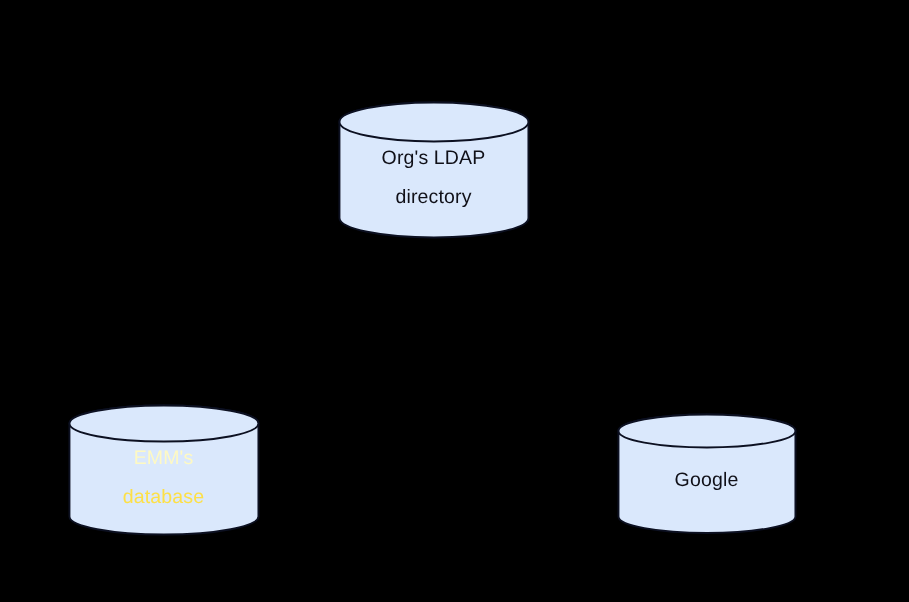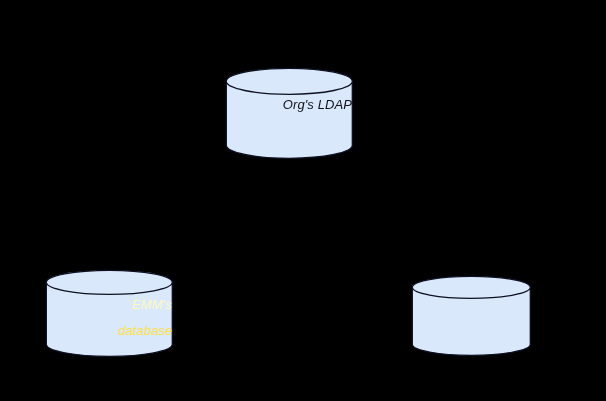--- a/index.html
+++ b/index.html
@@ -22,52 +22,53 @@
     display: block;
     position: absolute;
     left: 0;
     top: 0;
     overflow: visible;
   }
   .node-label {
     position: absolute;
     left: 0;
     right: 0;
-    text-align: right;
+    text-align: center;
     color: #101018;
     font-size: 13px;
     line-height: 26px;
     letter-spacing: 0.1px;
     white-space: nowrap;
     pointer-events: none;
-    font-style: italic;
   }
 </style>
 </head>
 <body>
 
 <div id="canvas" style="width: 606px; height: 401px; background: rgb(0, 0, 0);">
 
   <div class="node" id="node-ldap" style="left: 226px; top: 68px; width: 126px; height: 90px;">
     <svg xmlns="http://www.w3.org/2000/svg" width="128.6" height="92.6" style="left: -1.3px; top: -1.3px;">
       <path class="body" d="M 1.3 14.3 L 1.3 78.3 A 63 13 0 0 0 127.3 78.3 L 127.3 14.3 A 63 13 0 0 0 1.3 14.3 Z" fill="#dae8fc" stroke="#0c1021" stroke-width="1.3"></path>
       <ellipse class="top" cx="64.3" cy="14.3" rx="63" ry="13" fill="#dae8fc" stroke="#0c1021" stroke-width="1.3"></ellipse>
     </svg>
     <div class="node-label" style="top: 24.2px; color: rgb(16, 16, 24);">Org's LDAP</div>
+    <div class="node-label" style="top: 50.2px; color: rgb(16, 16, 24);">directory</div>
   </div>
 
   <div class="node" id="node-emm" style="left: 46px; top: 270px; width: 126px; height: 86px;">
     <svg xmlns="http://www.w3.org/2000/svg" width="128.6" height="88.6" style="left: -1.3px; top: -1.3px;">
       <path class="body" d="M 1.3 13.3 L 1.3 75.3 A 63 12 0 0 0 127.3 75.3 L 127.3 13.3 A 63 12 0 0 0 1.3 13.3 Z" fill="#dae8fc" stroke="#0c1021" stroke-width="1.3"></path>
       <ellipse class="top" cx="64.3" cy="13.3" rx="63" ry="12" fill="#dae8fc" stroke="#0c1021" stroke-width="1.3"></ellipse>
     </svg>
     <div class="node-label" style="top: 21.85px; color: #fef9c3;">EMM's</div>
     <div class="node-label" style="top: 47.85px; color: #fde047;">database</div>
   </div>
 
   <div class="node" id="node-google" style="left: 412px; top: 276px; width: 118px; height: 79px;">
     <svg xmlns="http://www.w3.org/2000/svg" width="120.6" height="81.6" style="left: -1.3px; top: -1.3px;">
       <path class="body" d="M 1.3 12.3 L 1.3 69.3 A 59 11 0 0 0 119.3 69.3 L 119.3 12.3 A 59 11 0 0 0 1.3 12.3 Z" fill="#dae8fc" stroke="#0c1021" stroke-width="1.3"></path>
       <ellipse class="top" cx="60.3" cy="12.3" rx="59" ry="11" fill="#dae8fc" stroke="#0c1021" stroke-width="1.3"></ellipse>
     </svg>
+    <div class="node-label" style="top: 31px; color: rgb(16, 16, 24);">Google</div>
   </div>
 
 </div>
 
 </body></html>

